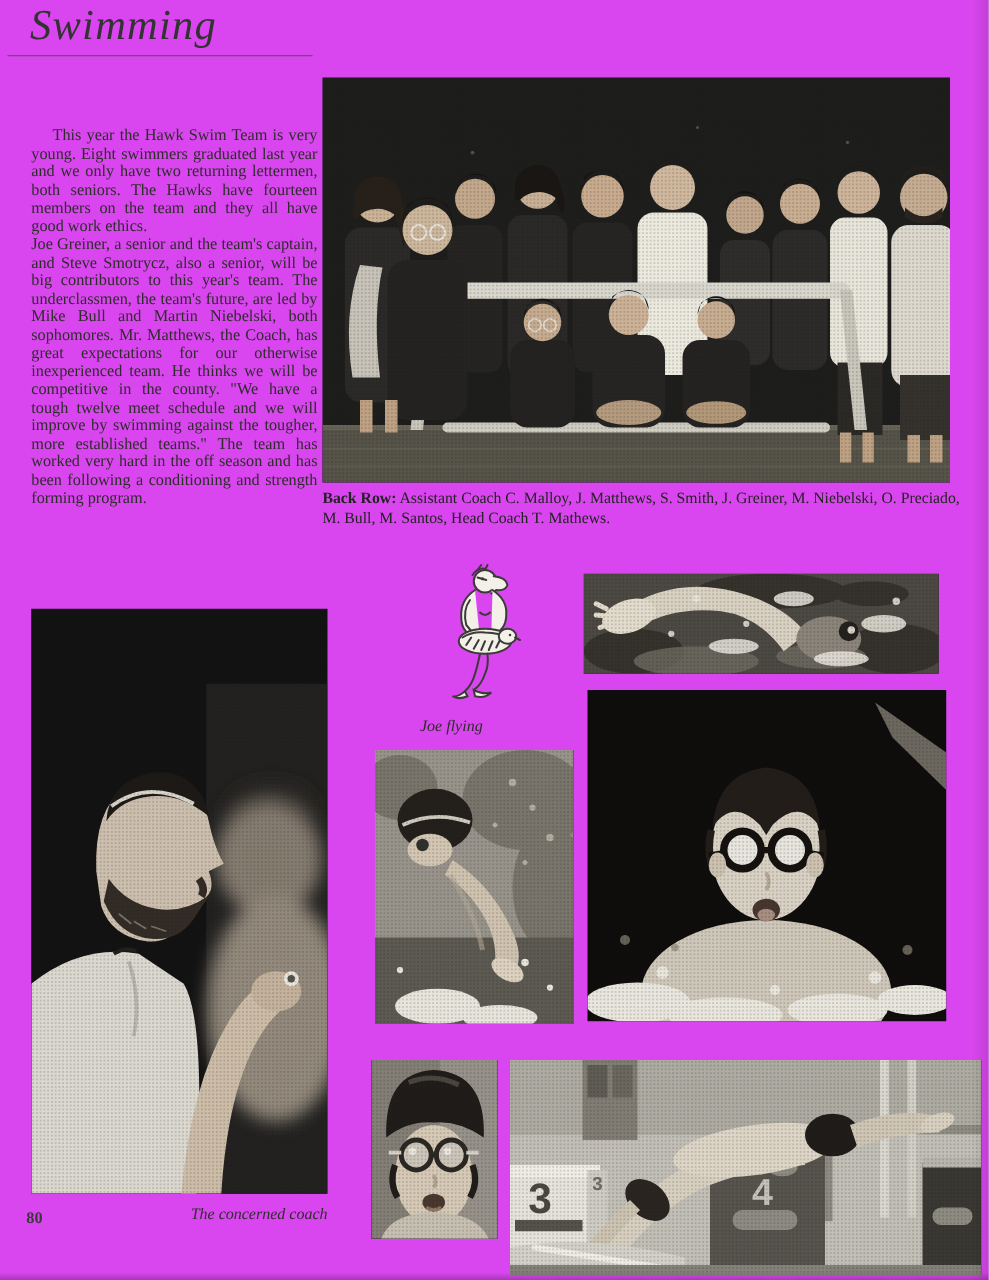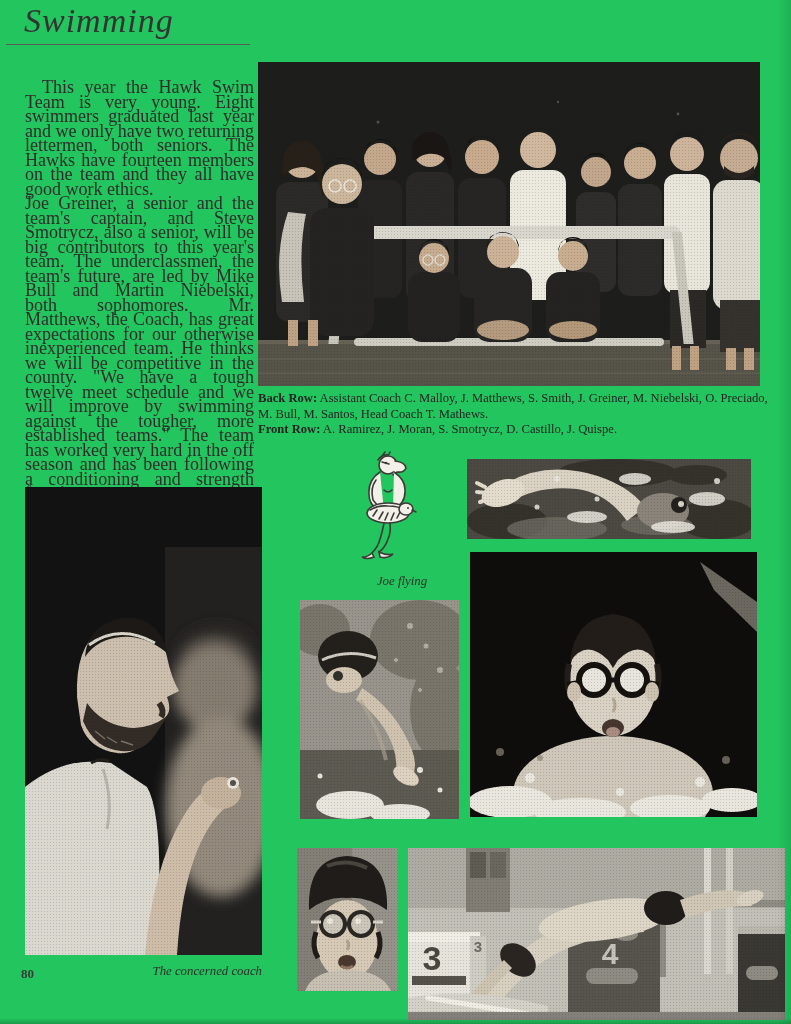--- a/index.html
+++ b/index.html
@@ -1,36 +1,36 @@
 <!DOCTYPE html>
 <html><head>
 <meta charset="utf-8">
 <style>
   html,body{margin:0;padding:0;background:#c9c6bf;}
   #page{
     position:relative;width:791px;height:1024px;margin:0 auto;
-    background:#22c55e;overflow:hidden;
+    background:#d946ef;overflow:hidden;
     font-family:"Liberation Serif", serif;color:#2b2b2b;
   }
   
   #page::before{content:"";position:absolute;right:0;top:0;width:14px;height:100%;
     background:linear-gradient(to right,rgba(0,0,0,0),rgba(0,0,0,0.10));pointer-events:none;z-index:40;}
   #page::after{content:"";position:absolute;left:0;bottom:0;width:100%;height:6px;
     background:linear-gradient(to bottom,rgba(0,0,0,0),rgba(0,0,0,0.22));pointer-events:none;z-index:40;}
 
   .abs{position:absolute;}
 
   .page-title{
     left:24px;top:2px;font-size:34px;font-style:italic;font-weight:normal;
     letter-spacing:1px;color:#333;margin:0;
   }
   .title-rule{left:6px;top:44px;width:244px;height:1px;background:#5a5a57;}
 
   .article{
-    left:25px;top:80px;width:229px;font-size:18px;line-height:14.5px;
+    left:25px;top:101px;width:229px;font-size:13px;line-height:14.5px;
     text-align:justify;color:#2e2d2b;
   }
   .article p{margin:0;}
   .article p.indent{text-indent:17px;}
 
   .photo{background:#222;overflow:hidden;}
   .photo svg{display:block;width:100%;height:100%;}
   
   .halftone::after{
     content:"";position:absolute;inset:0;pointer-events:none;
@@ -39,21 +39,21 @@
   }
 
   .team-caption{
     left:258px;top:391px;width:516px;font-size:12.6px;line-height:15.5px;color:#232323;
   }
   .team-caption p{margin:0;}
   .team-caption b{font-weight:bold;margin-top:20px;}
 
   .mascot-box{left:348px;top:450px;width:78px;height:120px;}
   .mascot-caption{
-    left:352px;top:574px;width:100px;text-align:center;
+    left:336px;top:574px;width:100px;
     font-size:12.8px;font-style:italic;color:#2e2d2b;
   }
 
   .coach-caption{
     left:25px;top:964px;width:237px;text-align:right;
     font-size:12.8px;font-style:italic;color:#2e2d2b;
   }
   .below-caption{
     left:470px;top:821px;width:287px;text-align:center;
     font-size:12.8px;font-style:italic;color:#232323;
@@ -167,21 +167,20 @@
       <g fill="#efece3" opacity="0.25">
         <circle cx="120" cy="60" r="1.5"></circle>
           <circle cx="300" cy="40" r="1.2"></circle>
           <circle cx="420" cy="52" r="1.4"></circle>
       </g>
     </svg>
   </div>
 
   <div class="abs team-caption">
     <p><b>Back Row:</b> <span>Assistant Coach C. Malloy, J. Matthews, S. Smith, J. Greiner, M. Niebelski, O. Preciado, M. Bull, M. Santos, Head Coach T. Mathews.</span></p>
-    <p><b>Front Row:</b> <span>A. Ramirez, J. Moran, S. Smotrycz, D. Castillo, J. Quispe.</span></p>
   </div>
 
   <div class="abs mascot-box">
     <svg viewBox="0 0 78 120">
       <g fill="none" stroke="#3c3a38" stroke-width="1.6" stroke-linecap="round">
         <path d="M30 10 q4 -6 10 -5"></path>
           <path d="M34 6 l3 -4"></path>
           <path d="M40 6 l2 -4"></path>
         <circle cx="40" cy="15" r="9" fill="#f3f0e8"></circle>
         <path d="M47 11 q10 1 11 7 q-2 5 -9 4 l-4 3" fill="#f3f0e8"></path>

